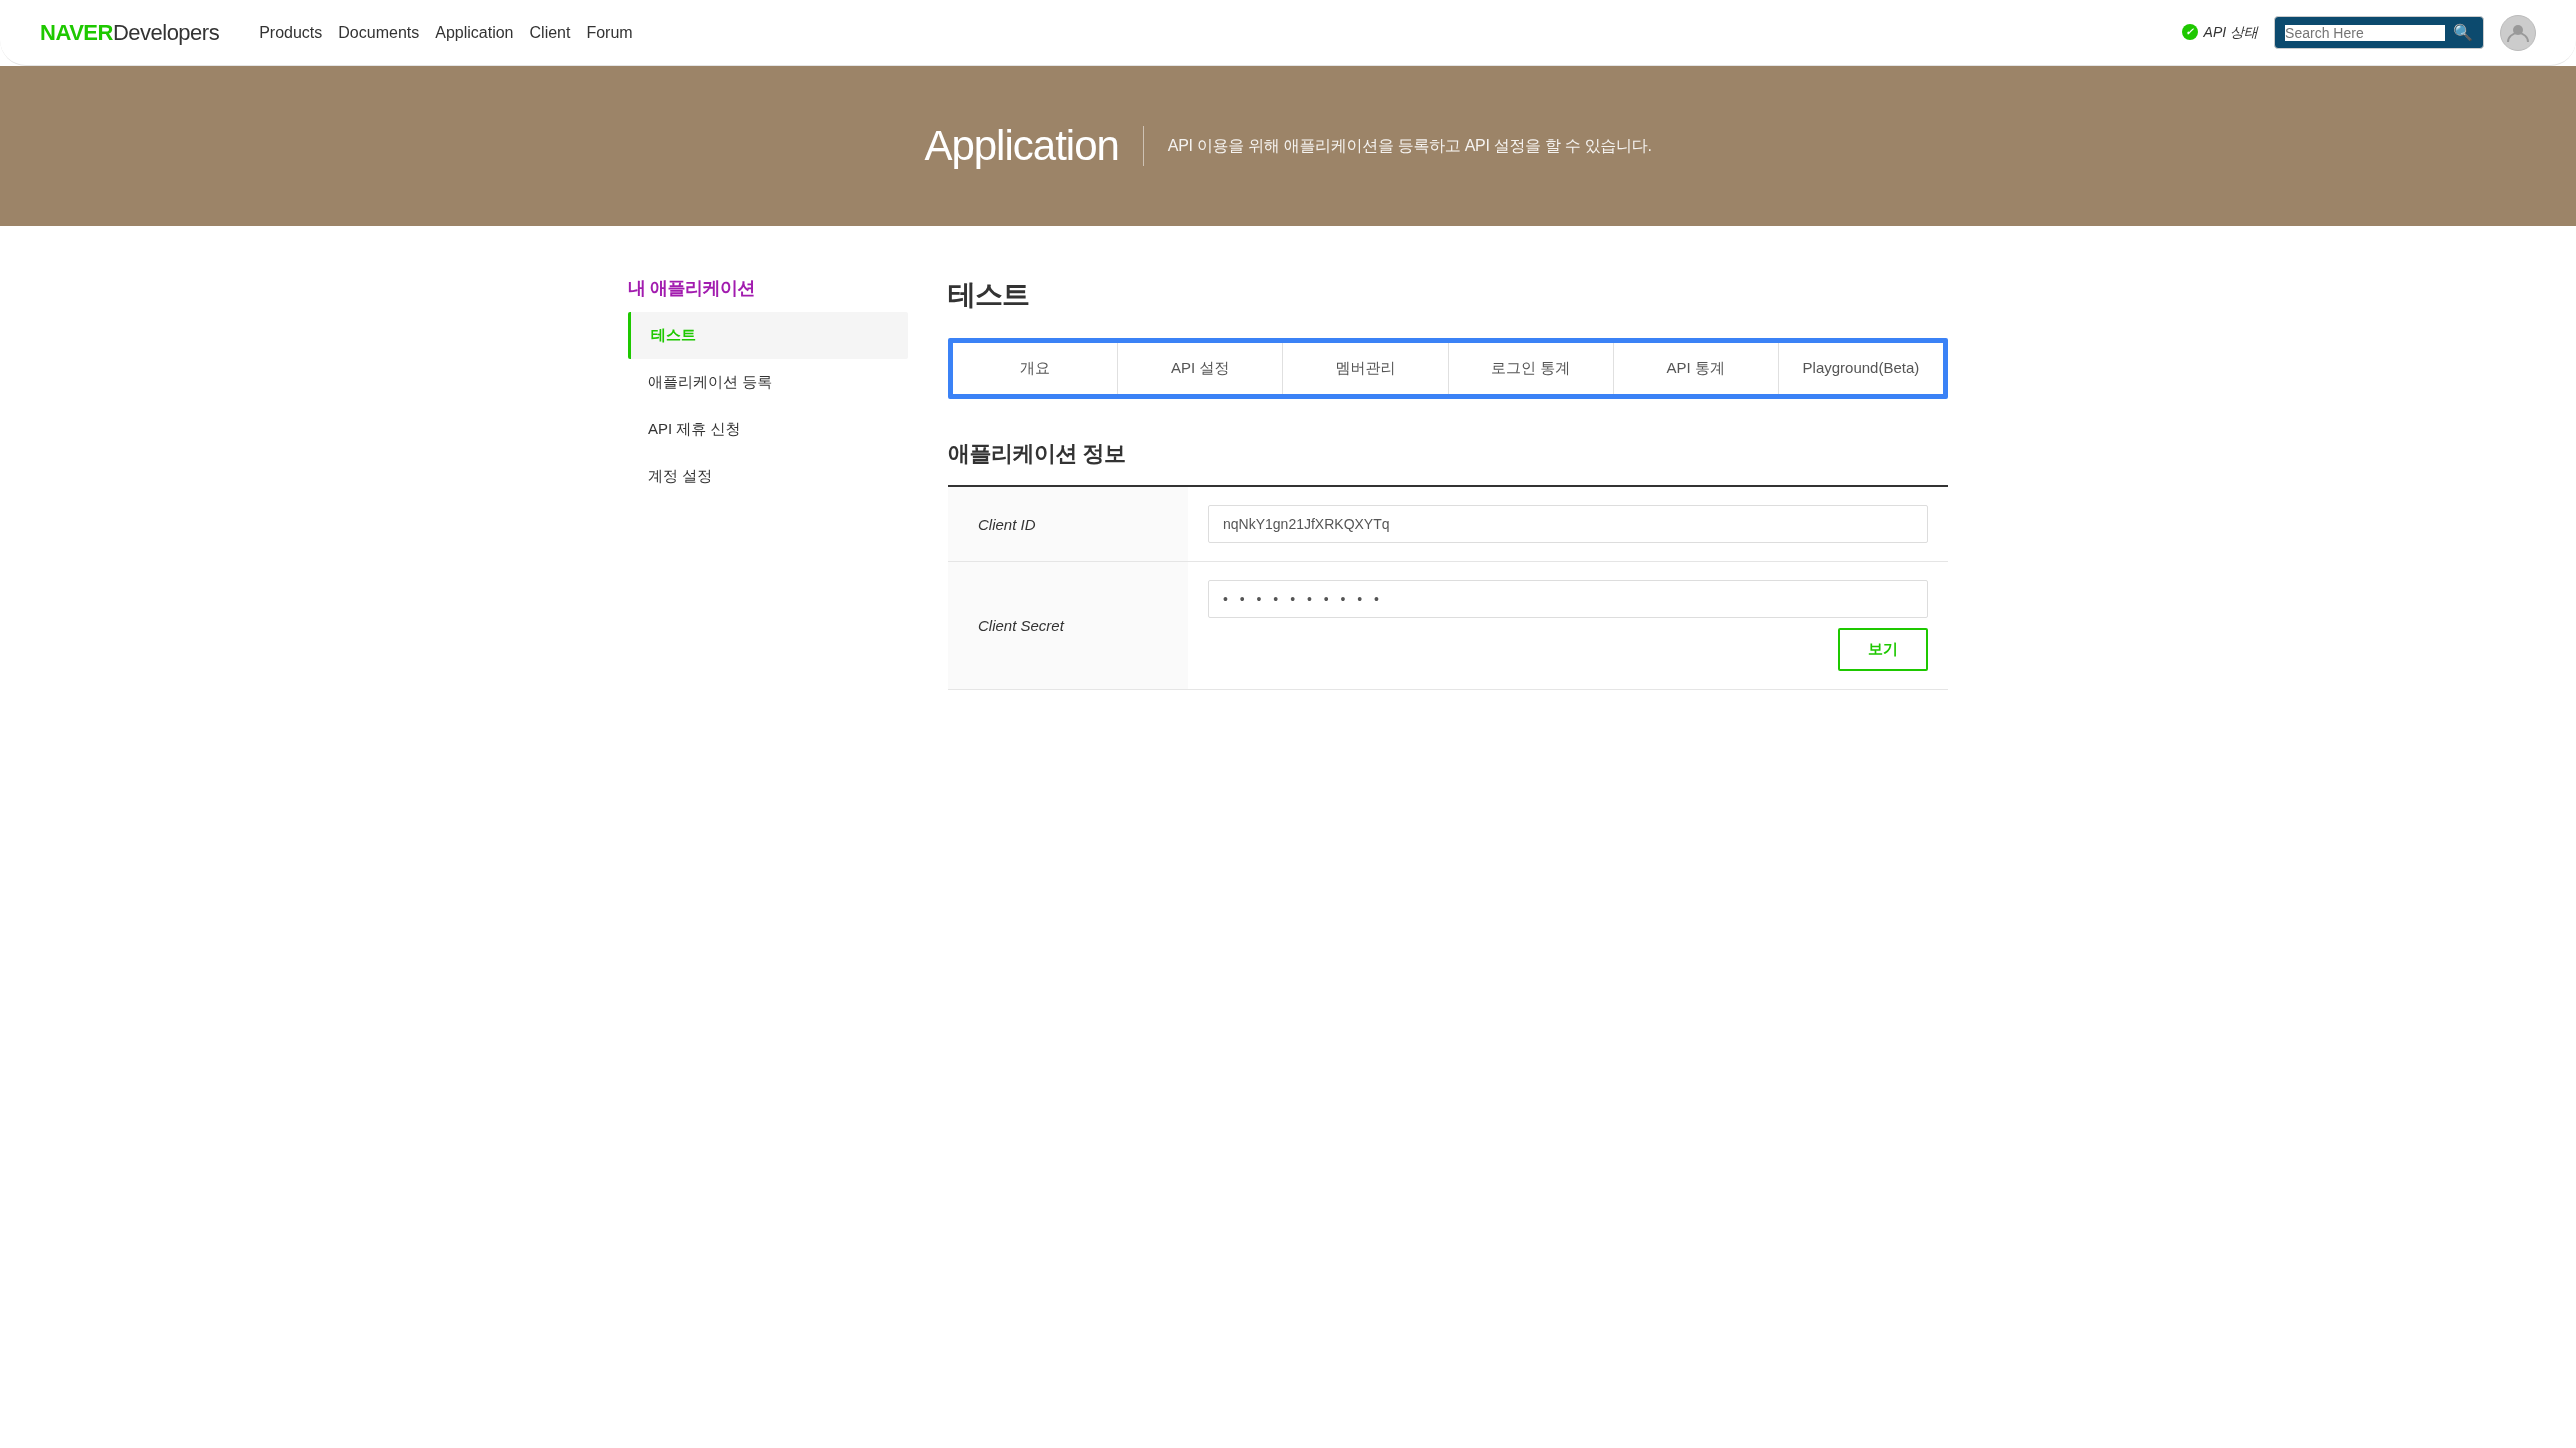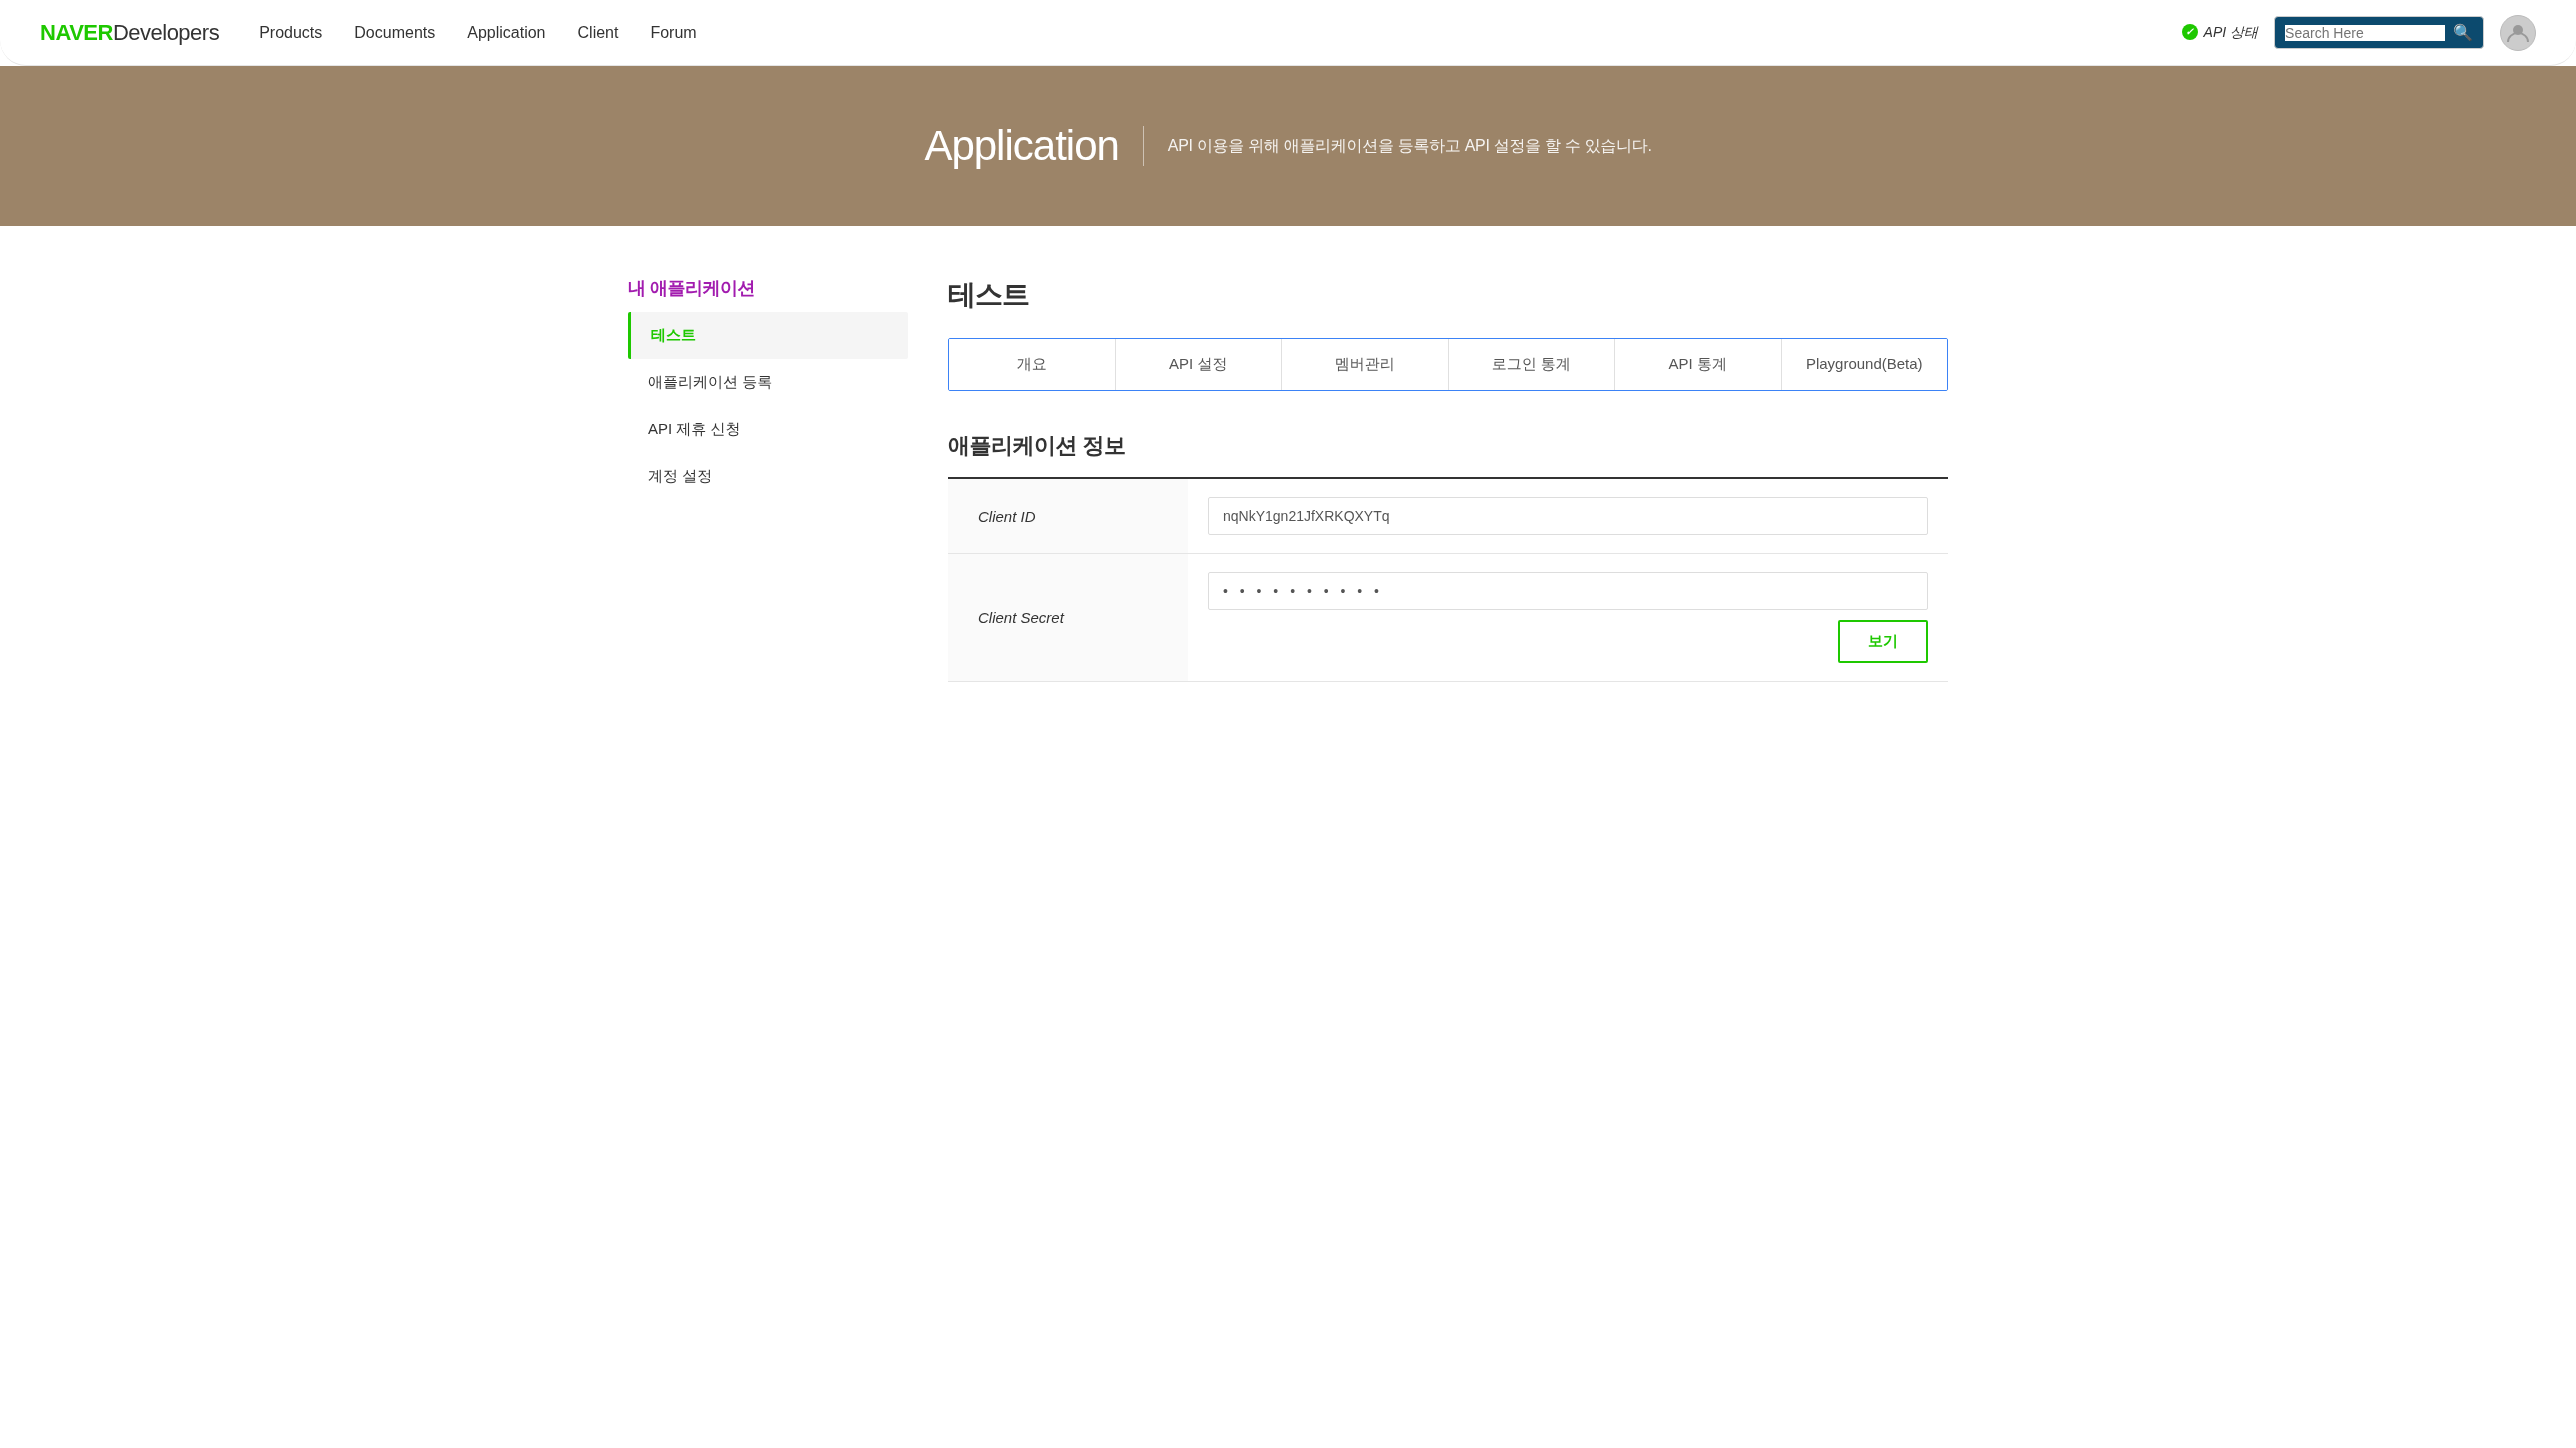--- a/index.html
+++ b/index.html
@@ -31,21 +31,21 @@
       text-decoration: none;
       cursor: pointer;
     }
     .logo-naver {
       font-weight: 900;
       color: #1ec800;
     }
     .nav {
       display: flex;
       align-items: flex-end;
-      gap: 32px;
+      gap: 16px;
     }
     .nav-item {
       font-size: 16px;
       color: #333;
       cursor: pointer;
       text-decoration: none;
       padding: 4px 0;
     }
     .header-right {
       display: flex;
@@ -185,21 +185,21 @@
       font-size: 28px;
       font-weight: 700;
       color: #333;
       margin-bottom: 24px;
       letter-spacing: -1px;
     }
 
     
     .tabs {
       display: flex;
-      border: 1px solid #3b82f6;
+      border: 5px solid #3b82f6;
       border-radius: 2px;
       margin-bottom: 40px;
       overflow: hidden;
     }
     .tab-item {
       flex: 1;
       padding: 16px 10px;
       text-align: center;
       font-size: 15px;
       color: #555;

